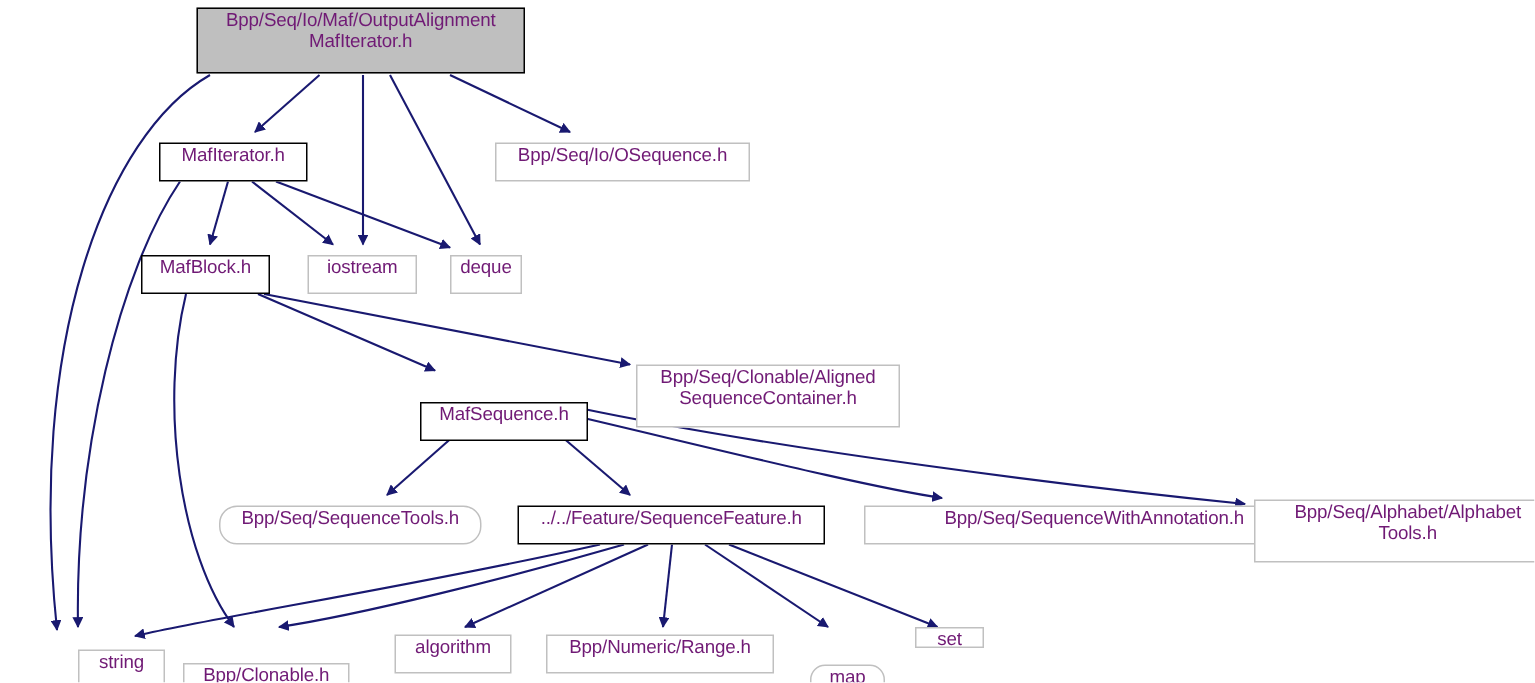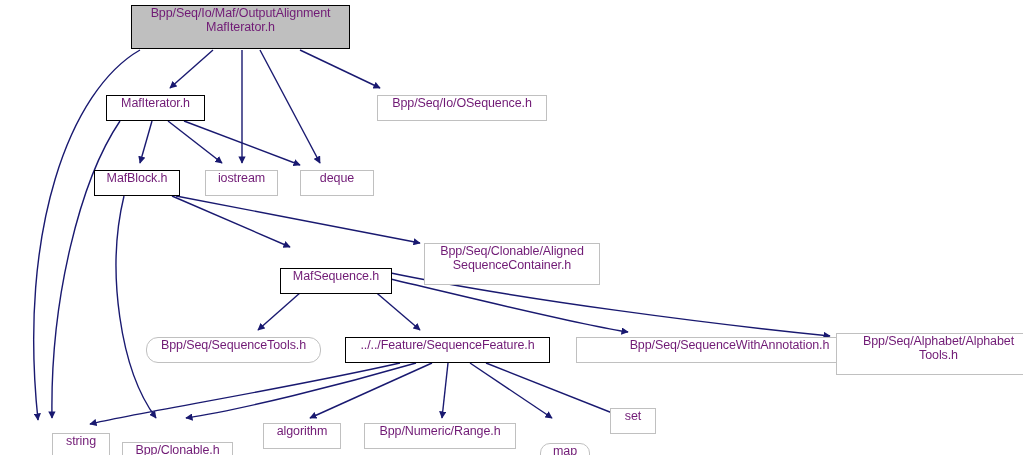--- a/index.html
+++ b/index.html
@@ -78,32 +78,32 @@
         <path d="M 432,363 L 310,418" marker-end="url(#arrow)" stroke="#191970"></path>
         <path d="M 448,363 L 442,418" marker-end="url(#arrow)" stroke="#191970"></path>
         <path d="M 470,363 L 552,418" marker-end="url(#arrow)" stroke="#191970"></path>
         <path d="M 486,363 L 625,418" marker-end="url(#arrow)" stroke="#191970"></path>
       </g>
   </svg>
   <div id="node-layer">
       <div class="node root" style="left: 131px; top: 5px; width: 219px; height: 44px;"><span class="nodelabel">Bpp/Seq/Io/Maf/OutputAlignment
 MafIterator.h</span></div>
       <div class="node solid" style="left: 106px; top: 95px; width: 99px; height: 26px;"><span class="nodelabel">MafIterator.h</span></div>
-      <div class="node " style="left: 330px; top: 95px; width: 170px; height: 26px; margin-left: 47px;"><span class="nodelabel">Bpp/Seq/Io/OSequence.h</span></div>
+      <div class="node " style="left: 330px; top: 95px; width: 170px; height: 26px;"><span class="nodelabel">Bpp/Seq/Io/OSequence.h</span></div>
       <div class="node solid" style="left: 94px; top: 170px; width: 86px; height: 26px;"><span class="nodelabel">MafBlock.h</span></div>
       <div class="node " style="left: 205px; top: 170px; width: 73px; height: 26px;"><span class="nodelabel">iostream</span></div>
-      <div class="node " style="left: 300px; top: 170px; width: 74px; height: 26px;"><span class="nodelabel">deque</span></div>
+      <div class="node " style="left: 300px; top: 170px; width: 48px; height: 26px;"><span class="nodelabel">deque</span></div>
       <div class="node solid" style="left: 280px; top: 268px; width: 112px; height: 26px;"><span class="nodelabel">MafSequence.h</span></div>
       <div class="node " style="left: 424px; top: 243px; width: 176px; height: 42px;"><span class="nodelabel">Bpp/Seq/Clonable/Aligned
 SequenceContainer.h</span></div>
       <div class="node " style="left: 146px; top: 337px; width: 175px; height: 26px; border-radius: 12px;"><span class="nodelabel">Bpp/Seq/SequenceTools.h</span></div>
       <div class="node solid" style="left: 345px; top: 337px; width: 205px; height: 26px;"><span class="nodelabel">../../Feature/SequenceFeature.h</span></div>
       <div class="node " style="left: 576px; top: 337px; width: 274px; height: 26px; padding-left: 36px;"><span class="nodelabel">Bpp/Seq/SequenceWithAnnotation.h</span></div>
       <div class="node " style="left: 836px; top: 333px; width: 205px; height: 42px;"><span class="nodelabel">Bpp/Seq/Alphabet/Alphabet
 Tools.h</span></div>
       <div class="node " style="left: 28px; top: 433px; width: 58px; height: 26px; margin-left: 24px;"><span class="nodelabel">string</span></div>
       <div class="node " style="left: 122px; top: 423px; width: 111px; height: 26px; margin-top: 19px;"><span class="nodelabel">Bpp/Clonable.h</span></div>
       <div class="node " style="left: 263px; top: 423px; width: 78px; height: 26px;"><span class="nodelabel">algorithm</span></div>
       <div class="node " style="left: 364px; top: 423px; width: 152px; height: 26px;"><span class="nodelabel">Bpp/Numeric/Range.h</span></div>
       <div class="node " style="left: 540px; top: 443px; width: 50px; height: 26px; border-radius: 10px;"><span class="nodelabel">map</span></div>
-      <div class="node " style="left: 610px; top: 408px; width: 46px; height: 26px;"><span class="nodelabel">set</span></div>
+      <div class="node " style="left: 610px; top: 418px; width: 46px; height: 14px;"><span class="nodelabel">set</span></div>
     </div>
 </div>
 
 </body></html>

